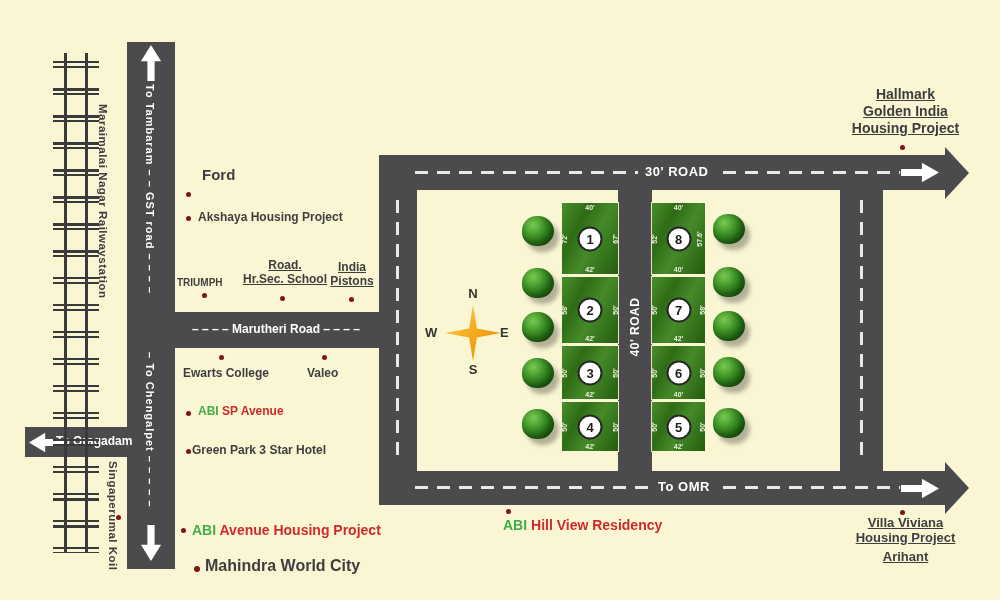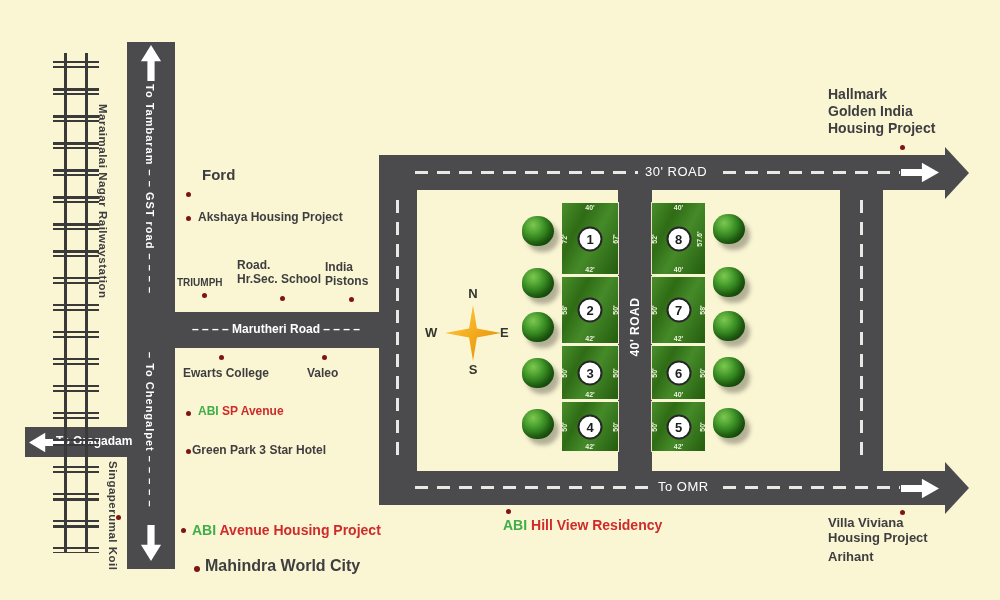--- a/index.html
+++ b/index.html
@@ -11,21 +11,21 @@
   }
   
   .road { position:absolute; background:#4B4B4D; }
   .road-tip { position:absolute; width:0; height:0;
     border-top:26px solid transparent; border-bottom:26px solid transparent;
     border-left:24px solid #4B4B4D; }
   .dash-h { position:absolute; height:3px;
     background:repeating-linear-gradient(90deg,#E8E8E4 0 13px,transparent 13px 22px); }
   .dash-v { position:absolute; width:3px;
     background:repeating-linear-gradient(180deg,#E8E8E4 0 13px,transparent 13px 22px); }
-  .road-label { position:absolute; color:#fff; font-weight:normal; font-size:13px;
+  .road-label { position:absolute; color:#fff; font-weight:bold; font-size:13px;
     background:#4B4B4D; padding:0 7px; white-space:nowrap; letter-spacing:.5px; }
   .road-label-plain { position:absolute; color:#fff; font-weight:bold; font-size:12px;
     white-space:nowrap; }
   .vtext { position:absolute; writing-mode:vertical-rl; text-orientation:mixed;
     color:#fff; font-weight:bold; font-size:11px; letter-spacing:1px; white-space:nowrap; }
   .vtext-dark { position:absolute; writing-mode:vertical-rl; text-orientation:mixed;
     color:#3E3E40; font-weight:bold; font-size:11.5px; letter-spacing:.5px; white-space:nowrap; }
   .rot-label { position:absolute; color:#fff; font-weight:bold; font-size:12px;
     text-align:center; transform:rotate(-90deg); white-space:nowrap; letter-spacing:.5px; }
   
@@ -59,21 +59,21 @@
   .dim.l { left:-2px; top:50%; transform:translateY(-50%) rotate(-90deg); }
   .dim.r { right:-2px; top:50%; transform:translateY(-50%) rotate(-90deg); }
   
   .tree { position:absolute; width:32px; height:30px;
     border-radius:48% 52% 50% 46%;
     background:radial-gradient(circle at 35% 30%, #7CC850 0%, #3E9427 38%, #237012 72%, #17560A 100%);
     box-shadow:5px 6px 4px rgba(110,108,92,.5), inset -4px -4px 7px rgba(0,0,0,.35); }
   
   .dot { position:absolute; width:6px; height:6px; border-radius:50%; background:#7E1414; }
   .lbl { position:absolute; color:#3E3E40; font-weight:bold; white-space:nowrap; }
-  .lbl.center { white-space:normal; }
+  .lbl.center { text-align:center; white-space:normal;text-decoration:underline; }
   .green-part { color:#3FAE49; }
   .red-part { color:#CF2B2B;text-align:right; }
   
   .compass-star { position:absolute; left:445px; top:305px; width:56px; height:56px;
     background:linear-gradient(135deg,#FFD24A 0%,#F2A71B 55%,#D98A07 100%);
     clip-path:polygon(50% 0%,57% 42%,100% 50%,57% 58%,50% 100%,43% 58%,0% 50%,43% 42%); }
   .compass-letter { position:absolute; color:#33352F; font-weight:bold; font-size:13px; }
 </style>
 </head>
 <body>

